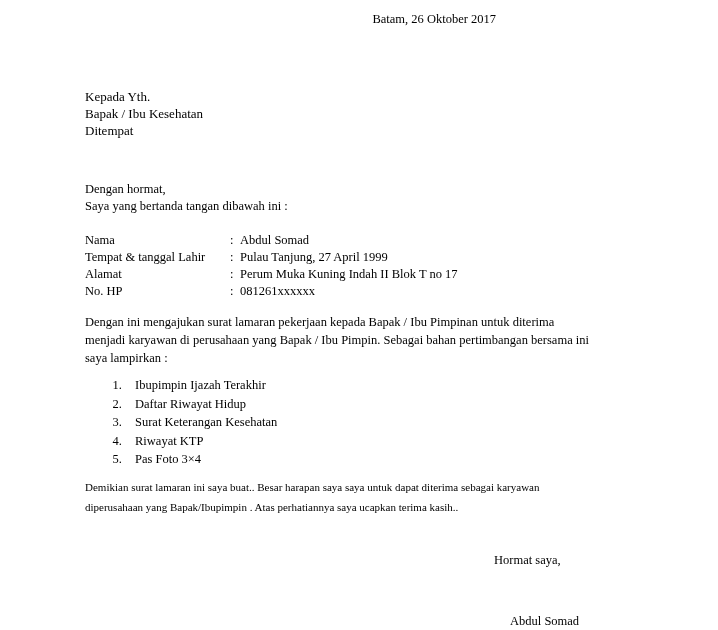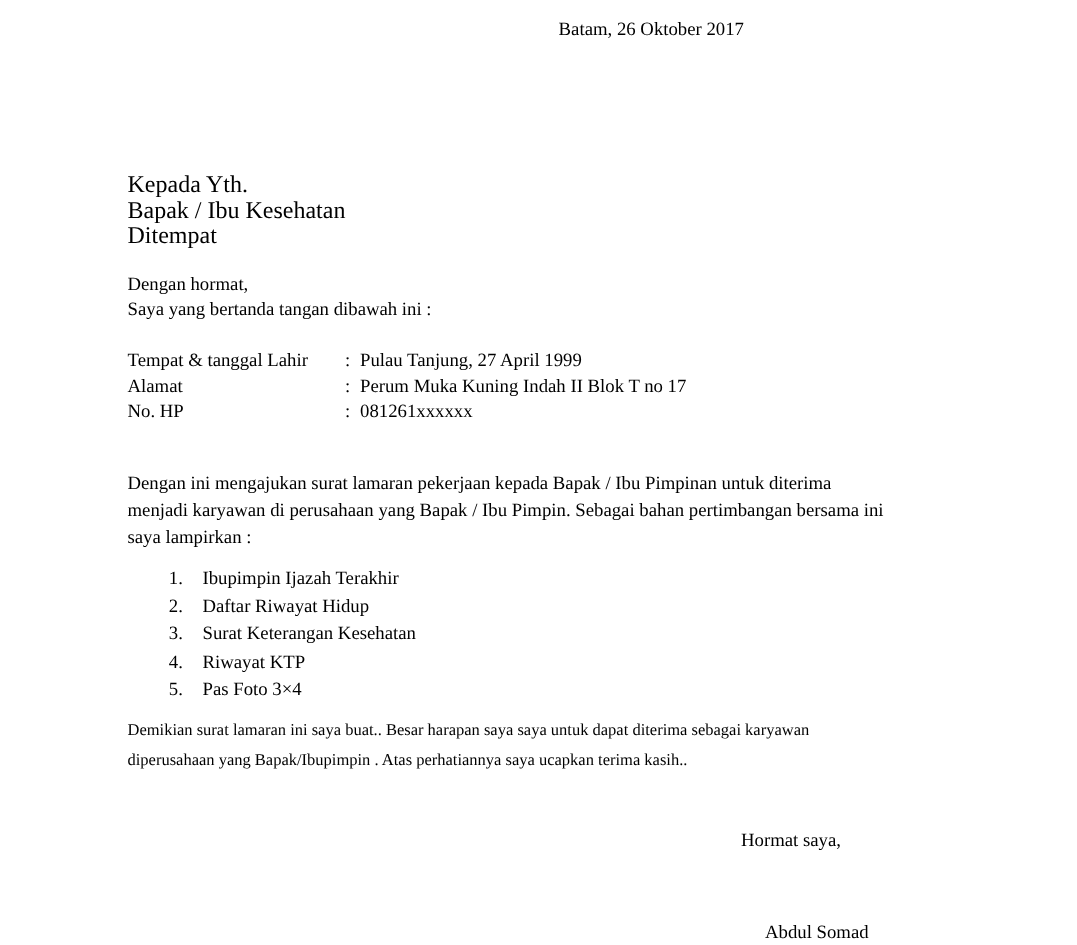--- a/index.html
+++ b/index.html
@@ -23,23 +23,23 @@
   }
   .date-line {
     position: absolute;
     top: 12px;
     right: 110px;
     font-size: 12.5px;
     white-space: nowrap;
   }
   .addressee {
     position: absolute;
-    top: 115px;
+    top: 88px;
     left: 85px;
-    font-size: 16px;
+    font-size: 13px;
     line-height: 17px;
   }
   .addressee div {
     white-space: nowrap;
   }
   .salutation {
     position: absolute;
     top: 181px;
     left: 85px;
     font-size: 12.5px;
@@ -130,20 +130,25 @@
     <div>Ditempat</div>
   </div>
 
   <div class="salutation">
     <div>Dengan hormat,</div>
     <div>Saya yang bertanda tangan dibawah ini :</div>
   </div>
 
   <table class="bio">
     <tbody>
+        <tr>
+      <td class="label">Nama</td>
+      <td class="sep">:</td>
+      <td class="value">Abdul Somad</td>
+    </tr>
     <tr>
       <td class="label">Tempat &amp; tanggal Lahir</td>
       <td class="sep">:</td>
       <td class="value">Pulau Tanjung, 27 April 1999</td>
     </tr>
     <tr>
       <td class="label">Alamat</td>
       <td class="sep">:</td>
       <td class="value">Perum Muka Kuning Indah II Blok T no 17</td>
     </tr>

